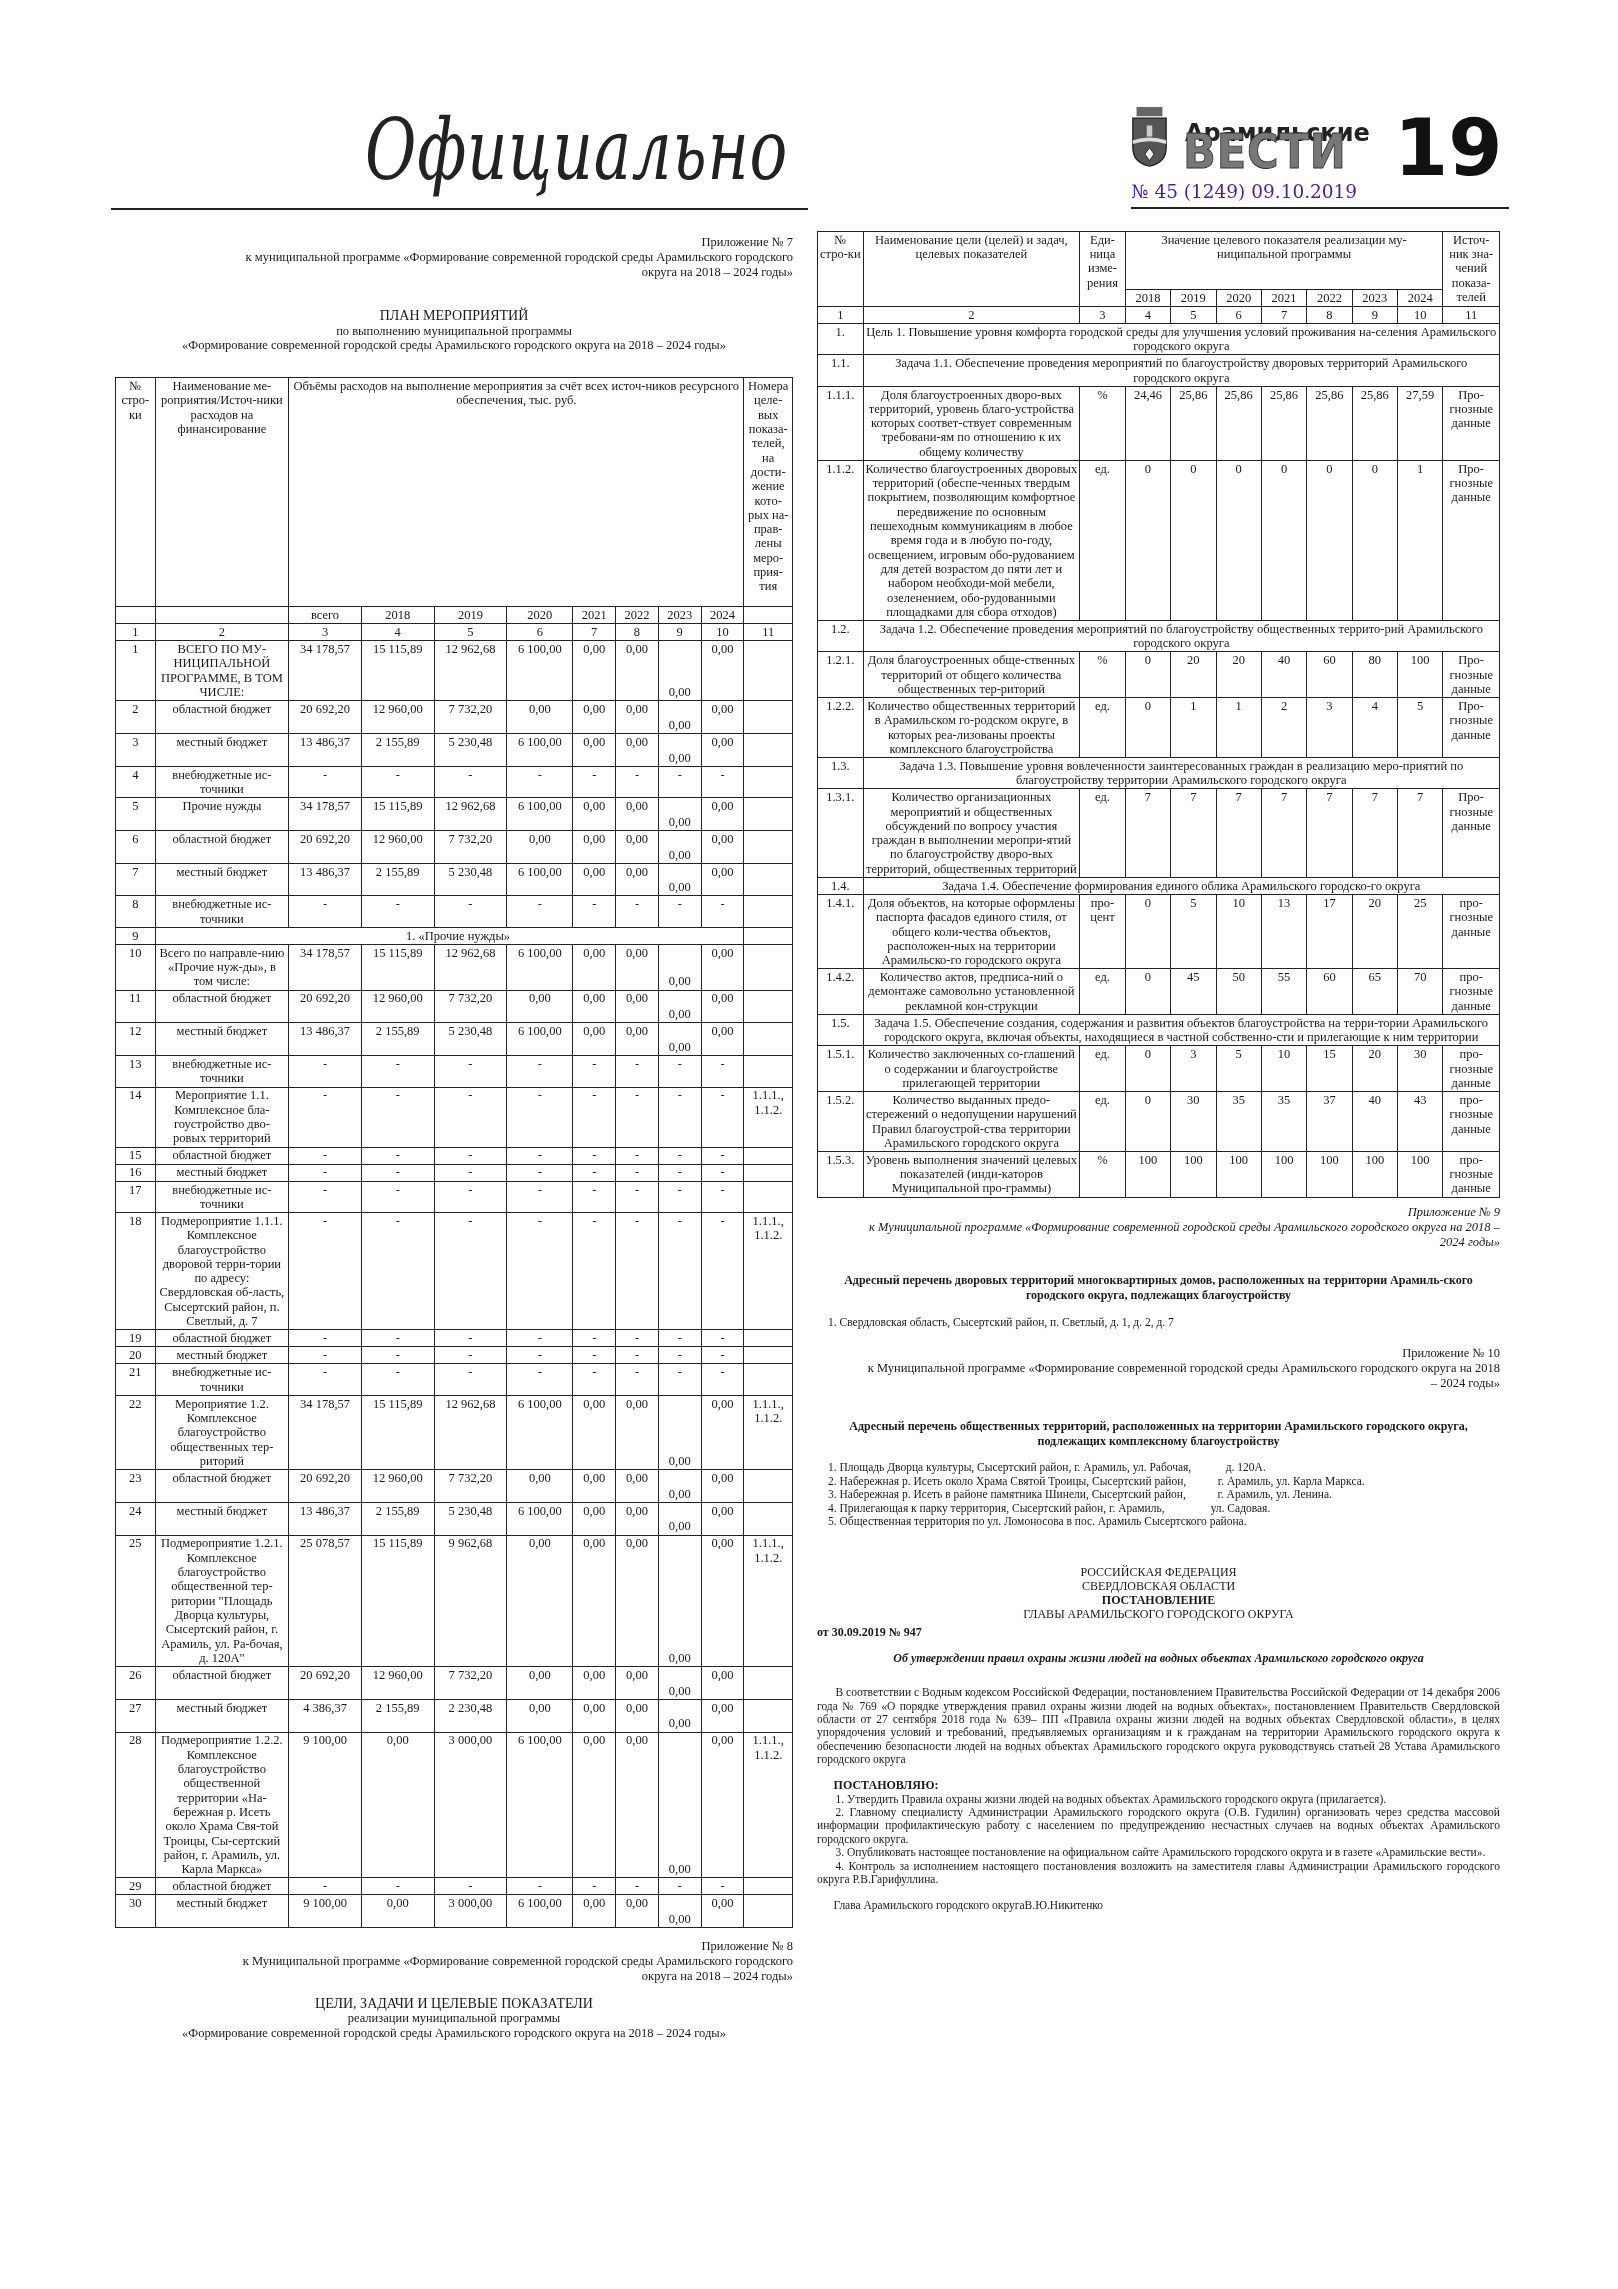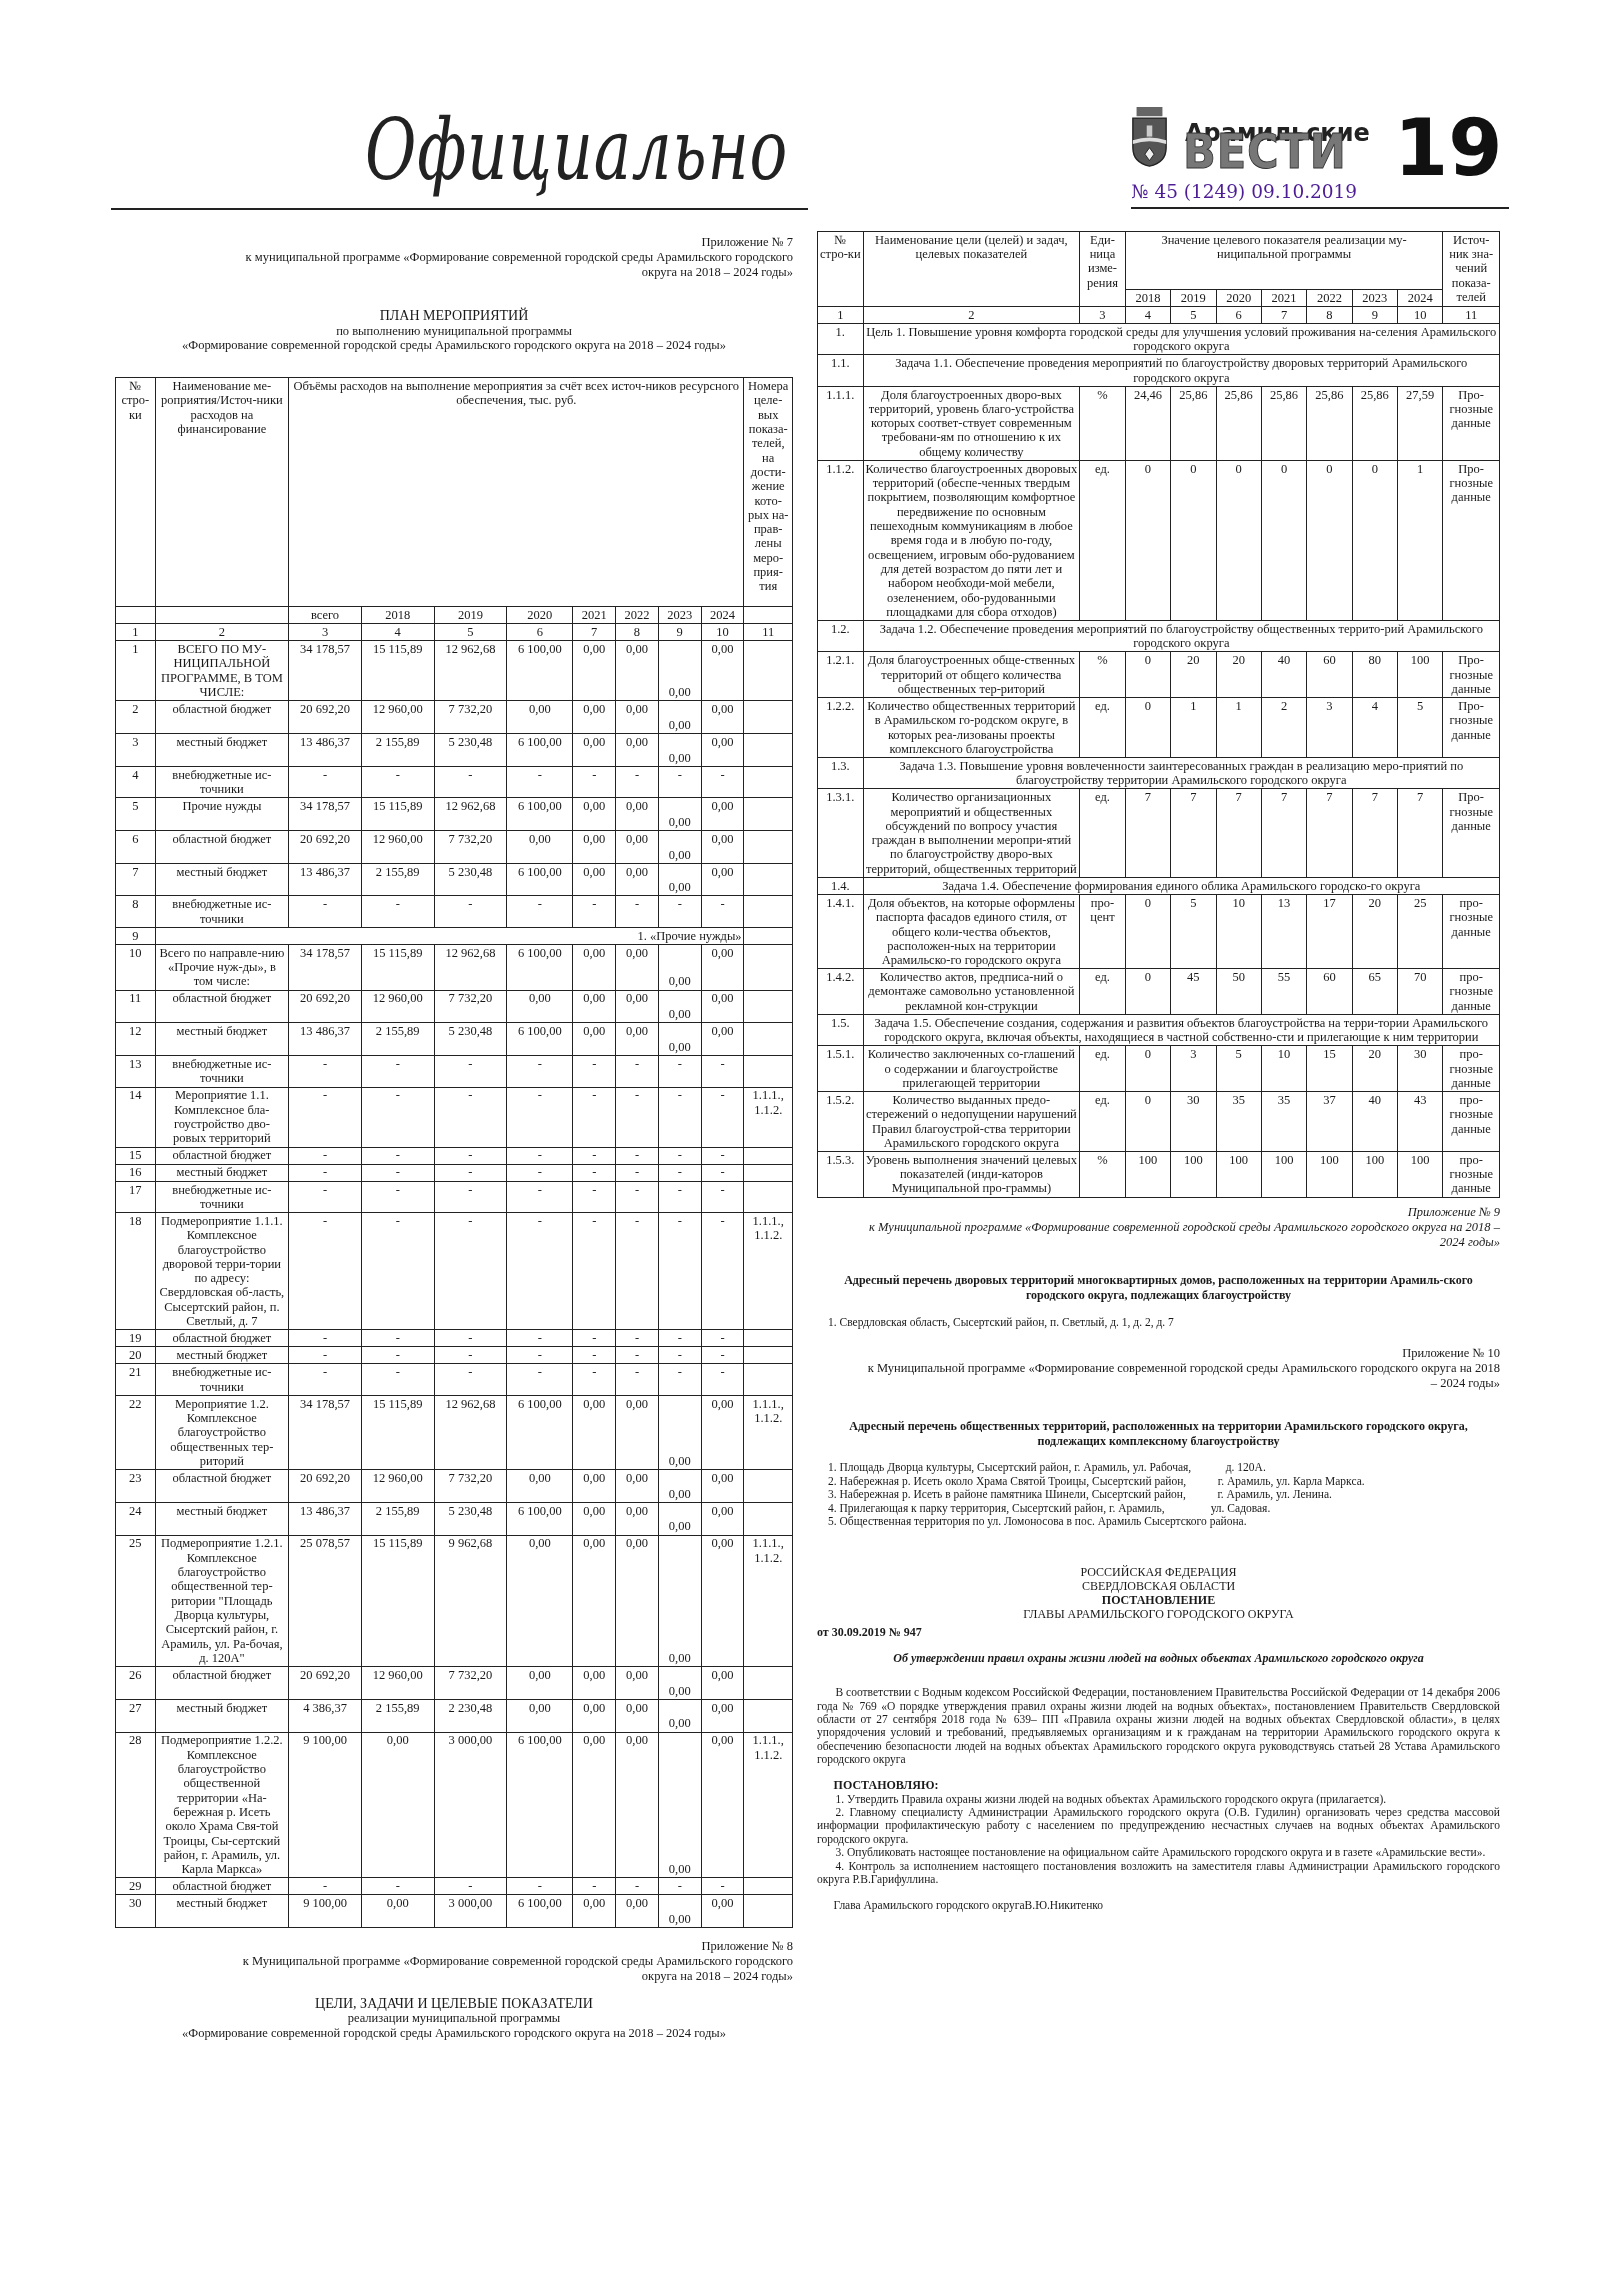--- a/index.html
+++ b/index.html
@@ -204,21 +204,21 @@
           <td>-</td>
           <td>-</td>
           <td>-</td>
           <td>-</td>
           <td>-</td>
           <td>-</td>
           <td></td>
         </tr>
         <tr>
           <td>9</td>
-          <td colspan="9" style="text-align:right;padding-left:19px;">1. «Прочие нужды»</td>
+          <td colspan="9" style="text-align:center;padding-left:19px;">1. «Прочие нужды»</td>
           <td></td>
         </tr>
         <tr>
           <td>10</td>
           <td>Всего по направле-нию «Прочие нуж-ды», в том числе:</td>
           <td>34 178,57</td>
           <td>15 115,89</td>
           <td>12 962,68</td>
           <td>6 100,00</td>
           <td>0,00</td>

